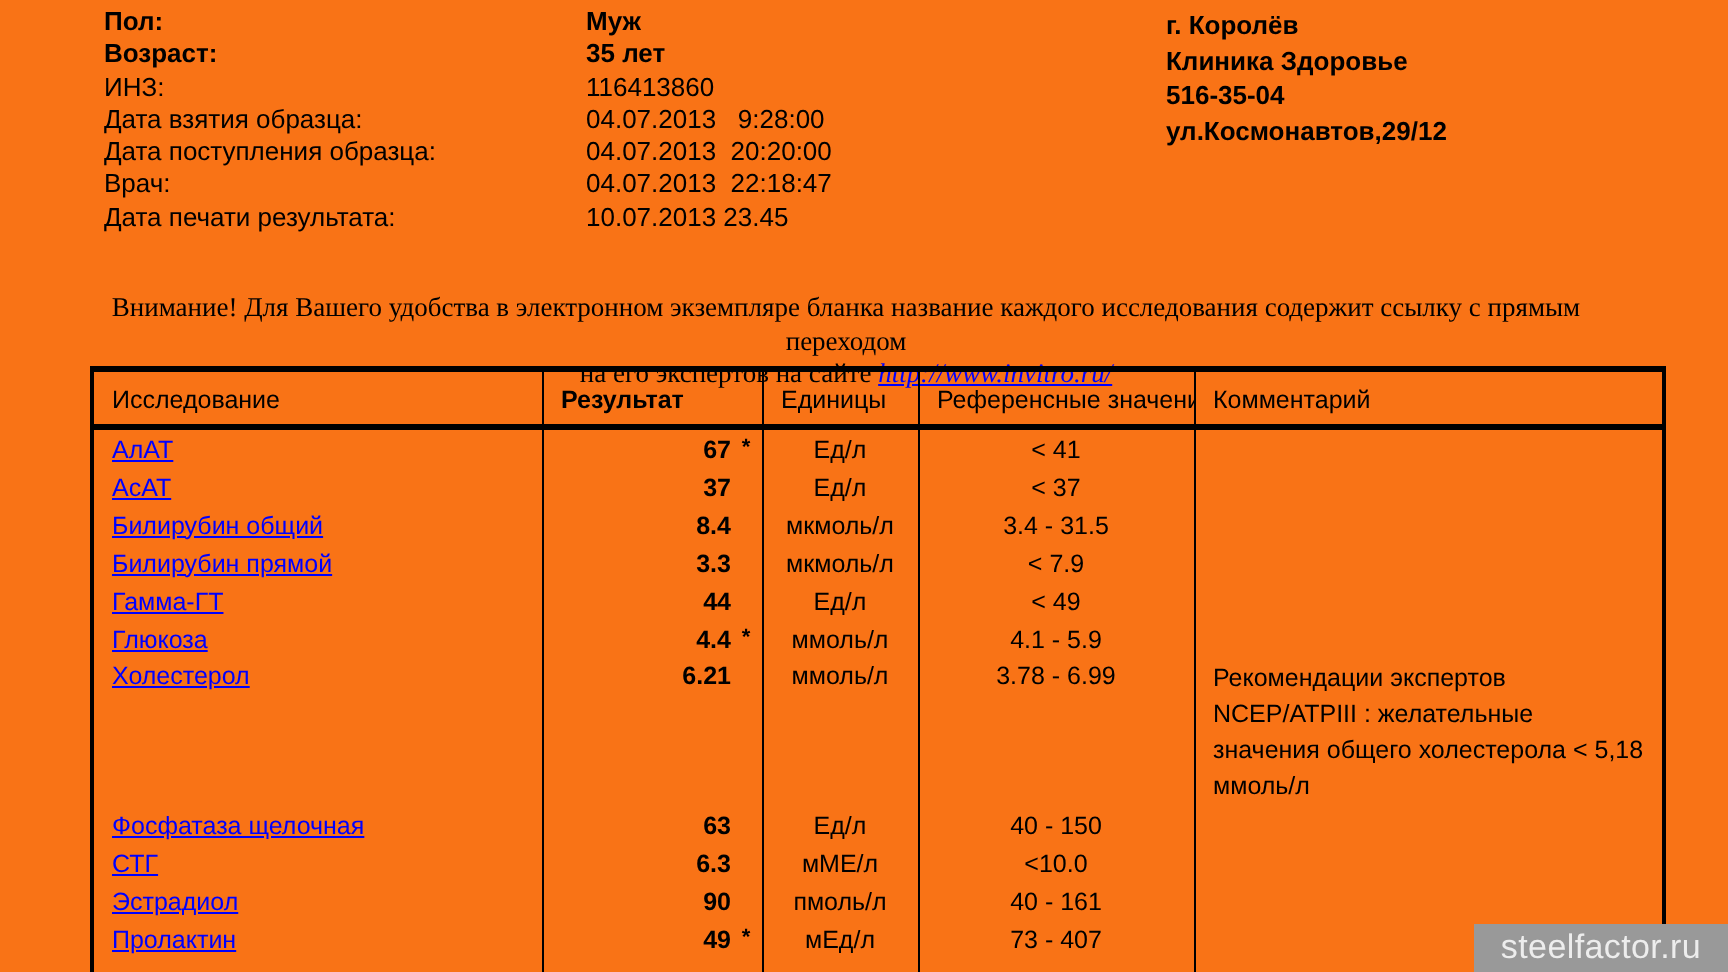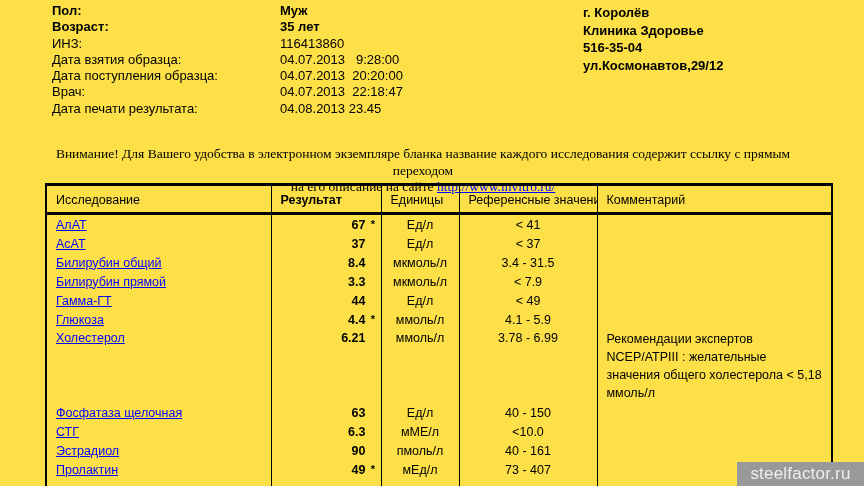--- a/index.html
+++ b/index.html
@@ -1,33 +1,33 @@
 <!DOCTYPE html>
 <html lang="ru"><head>
 <meta charset="utf-8">
 <style>
   html,body{margin:0;padding:0;background:#fff;}
   .page{
-    position:relative;width:864px;height:486px;overflow:hidden;background:#fde047;
+    position:relative;width:864px;height:486px;overflow:hidden;background:#f97316;
     font-family:"Liberation Sans",sans-serif;color:#000;
   }
   
   .patient-block{position:absolute;left:52px;top:3px;}
   .patient-row{display:flex;font-size:13px;line-height:16.3px;}
   .patient-row.bold{font-weight:bold;}
   .p-label{width:228px;flex:0 0 228px;}
-  .p-value{white-space:pre;}
+  .p-value{white-space:pre;margin-left:13px;}
   
   .clinic-block{position:absolute;left:583px;top:4px;font-size:13px;font-weight:bold;line-height:17.5px;}
   
   .notice{
     position:absolute;left:43px;top:146px;width:760px;
     font-family:"Liberation Serif",serif;font-size:13.5px;line-height:16.5px;text-align:center;
   }
-  .notice a{color:var(--link,#0000ff);text-decoration:underline;}
+  .notice a{color:var(--link,#0000ff);text-decoration:underline;font-style:italic;}
   
   .lab-table{
     position:absolute;left:45px;top:183px;width:786px;
     border-collapse:collapse;table-layout:fixed;font-size:12.5px;
     border-top:3px solid #000;border-left:2px solid #000;border-right:2px solid #000;
   }
   .lab-table th,.lab-table td{border-left:1px solid #000;border-right:1px solid #000;overflow:hidden;}
   .lab-table thead th{
     height:24px;border-bottom:3px solid #000;font-weight:normal;text-align:left;
     padding:2px 2px 0 9px;vertical-align:middle;font-size:12.5px;white-space:nowrap;
@@ -76,34 +76,34 @@
       <div class="patient-row">
     <span class="p-label">Дата поступления образца:</span>
     <span class="p-value">04.07.2013  20:20:00</span>
   </div>
       <div class="patient-row">
     <span class="p-label">Врач:</span>
     <span class="p-value">04.07.2013  22:18:47</span>
   </div>
       <div class="patient-row">
     <span class="p-label">Дата печати результата:</span>
-    <span class="p-value">04.08.2013 23.45</span>
+    <span class="p-value">10.07.2013 23.45</span>
   </div>
     </div>
 
   <div class="clinic-block">
       <div class="clinic-line">г. Королёв</div>
       <div class="clinic-line">Клиника Здоровье</div>
       <div class="clinic-line">516-35-04</div>
       <div class="clinic-line">ул.Космонавтов,29/12</div>
     </div>
 
   <div class="notice">
     <span>Внимание! Для Вашего удобства в электронном экземпляре бланка название каждого исследования содержит ссылку с прямым переходом</span><br>
-    <span>на его описание на сайте </span><a href="#" class="invitro-link">http://www.invitro.ru/</a>
+    <span>на его экспертов на сайте </span><a href="#" class="invitro-link">http://www.invitro.ru/</a>
   </div>
 
   <table class="lab-table">
     <colgroup>
       <col style="width:225px">
         <col style="width:110px">
         <col style="width:78px">
         <col style="width:138px">
         <col style="width:235px">
     </colgroup>

